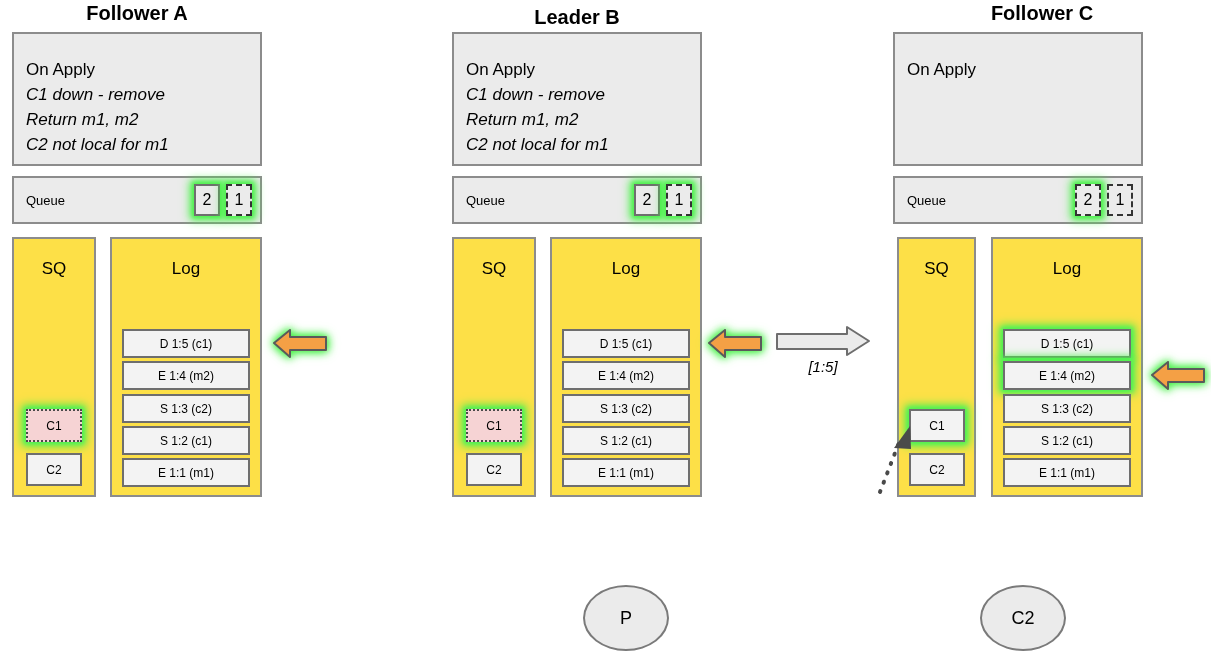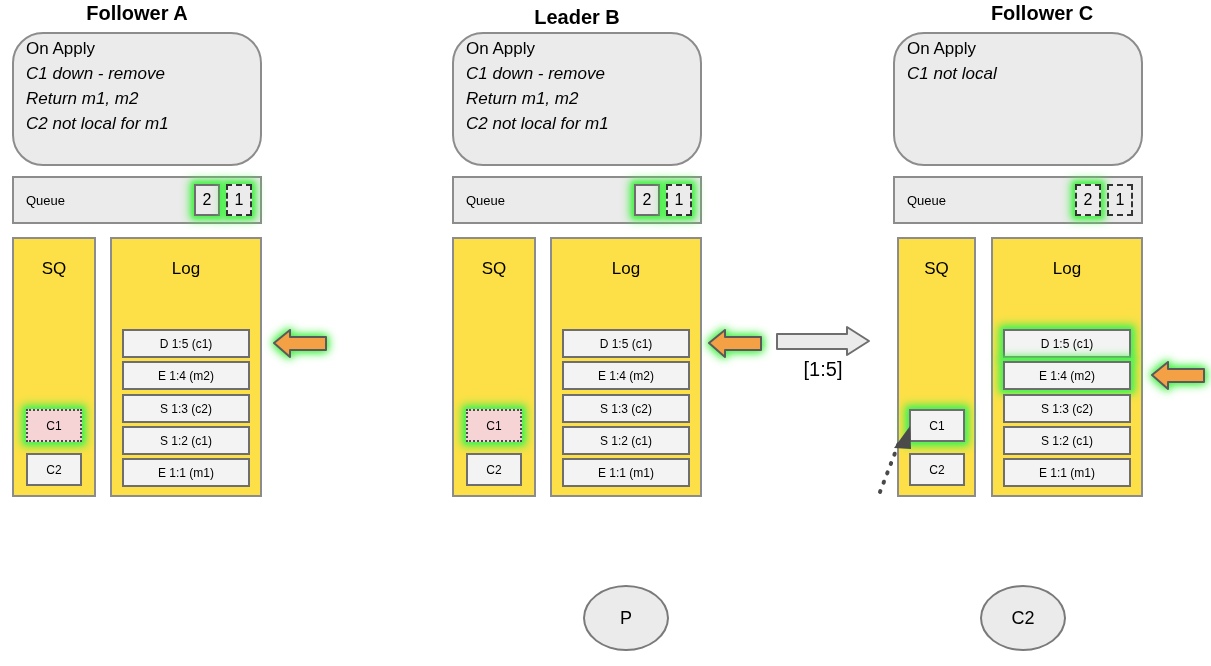--- a/index.html
+++ b/index.html
@@ -23,22 +23,21 @@
     color: #000;
     letter-spacing: 0px;
   }
   .panel {
     position: absolute;
     background: #ebebeb;
     border: 2px solid #8c8c8c;
     box-sizing: border-box;
   }
   .apply-box {
-    padding: 2px 12px 8px 12px;
-    border-radius: 31px;
+    padding: 23px 12px 8px 12px;
   }
   .apply-line {
     font-size: 17px;
     line-height: 25px;
     white-space: nowrap;
     color: #000;
   }
   .apply-line.italic { font-style: italic; }
 
   .queue-box {
@@ -110,23 +109,24 @@
     display: flex;
     align-items: center;
     justify-content: center;
     font-size: 18px;
     box-sizing: border-box;
   }
 
   .arrow-wrap { position: absolute; }
   .edge-label {
     position: absolute;
-    font-size: 20px;
+    font-size: 15px;
     text-align: center;
     white-space: nowrap;
+    font-style: italic;
   }
   svg { display:block; overflow: visible; }
 </style>
 </head>
 <body>
 
 <div class="node-title" style="left:12px; top:2px; width:250px;">Follower A</div>
 
 <div class="panel apply-box" style="left:12px; top:32px; width:250px; height:134px;">
   <div class="apply-line">On Apply</div>
@@ -210,21 +210,20 @@
   <svg width="96" height="34" viewBox="0 0 96 34">
     <polygon points="94,17 72,3 72,10 2,10 2,25 72,25 72,31" fill="#ebebeb" stroke="#6e6e6e" stroke-width="2" stroke-linejoin="round"></polygon>
   </svg>
 </div>
 <div class="edge-label" style="left:775px; top:358px; width:96px;">[1:5]</div>
 
 <div class="node-title" style="left:917px; top:2px; width:250px;">Follower C</div>
 
 <div class="panel apply-box" style="left:893px; top:32px; width:250px; height:134px;">
   <div class="apply-line">On Apply</div>
-  <div class="apply-line italic">C1 not local</div>
 </div>
 
 <div class="panel queue-box" style="left:893px; top:176px; width:250px; height:48px;">
   <div class="queue-label">Queue</div>
   <div class="queue-chips">
     <div class="chip dashed glow">2</div>
     <div class="chip dashed">1</div>
   </div>
 </div>
 

